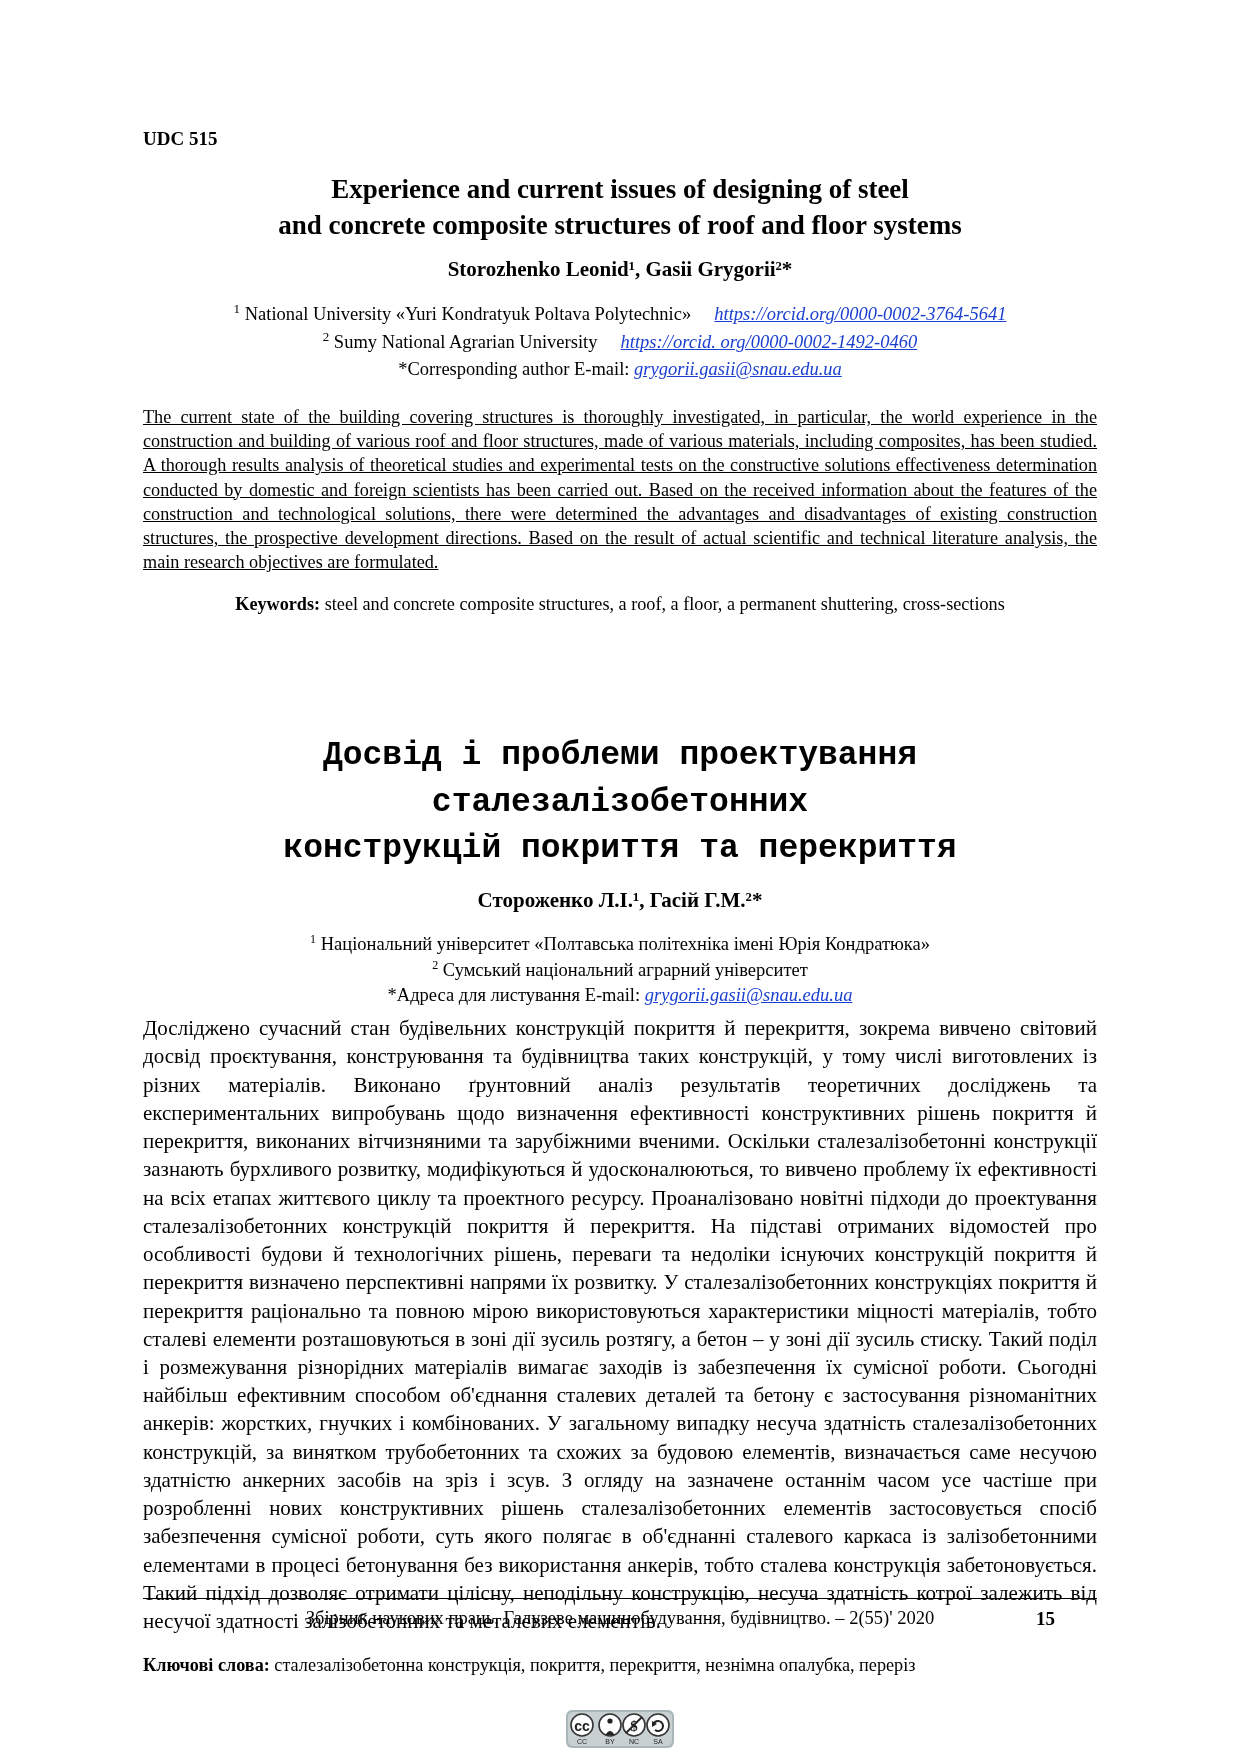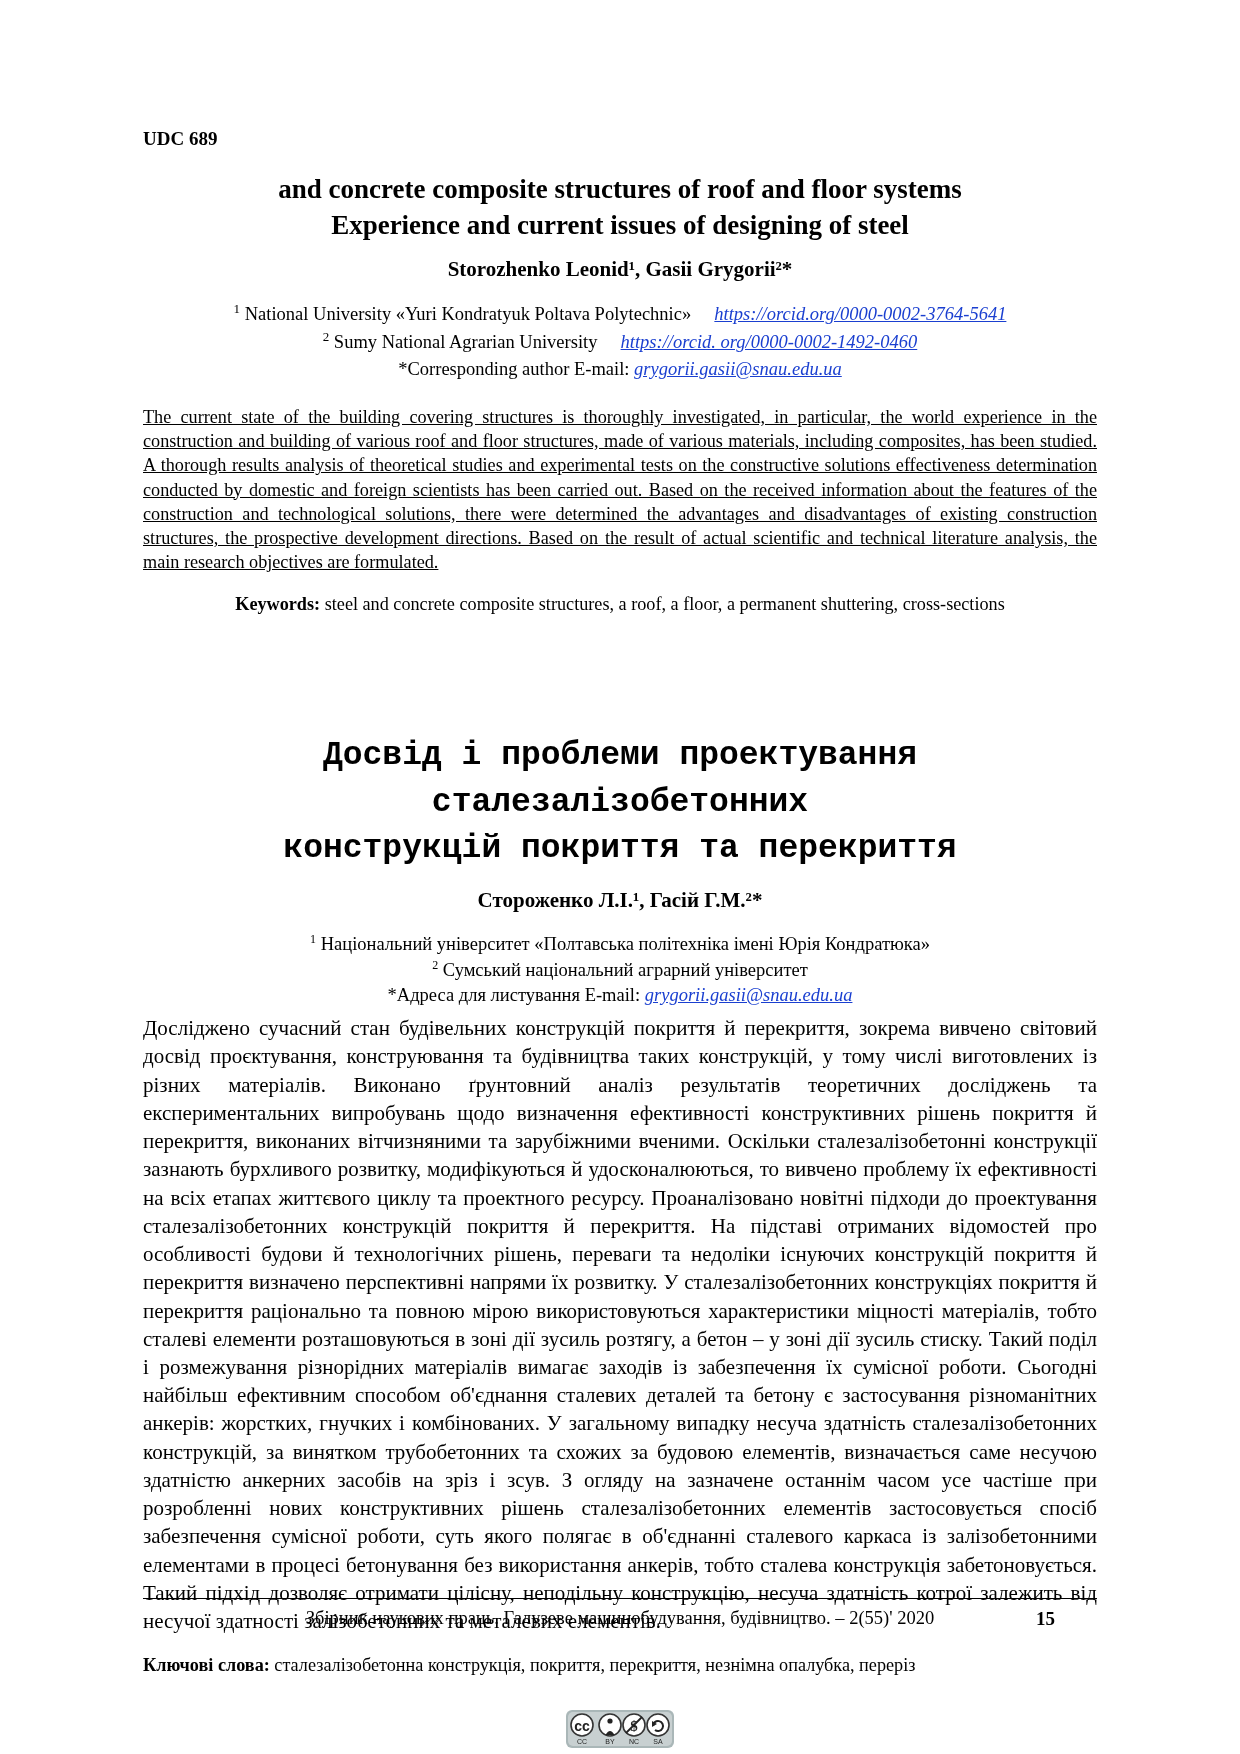--- a/index.html
+++ b/index.html
@@ -165,25 +165,25 @@
   .sup { font-size: 12px; vertical-align: super; }
 </style>
 </head>
 <body>
 
 <div class="page">
 
   <div class="content">
 
 
-    <div class="udc">UDC 689</div>
+    <div class="udc">UDC 515</div>
 
     <div class="title-en">
+      <div>Experience and current issues of designing of steel</div>
       <div>and concrete composite structures of roof and floor systems</div>
-      <div>Experience and current issues of designing of steel</div>
     </div>
 
     <div class="authors-en">Storozhenko Leonid¹, Gasii Grygorii²*</div>
 
     <div class="affil">
       <div>
         <span class="sup">1</span>
         <span>National University «Yuri Kondratyuk Poltava Polytechnic»</span>
         &nbsp;&nbsp;&nbsp;
         <a class="link" href="#">https://orcid.org/0000-0002-3764-5641</a>

